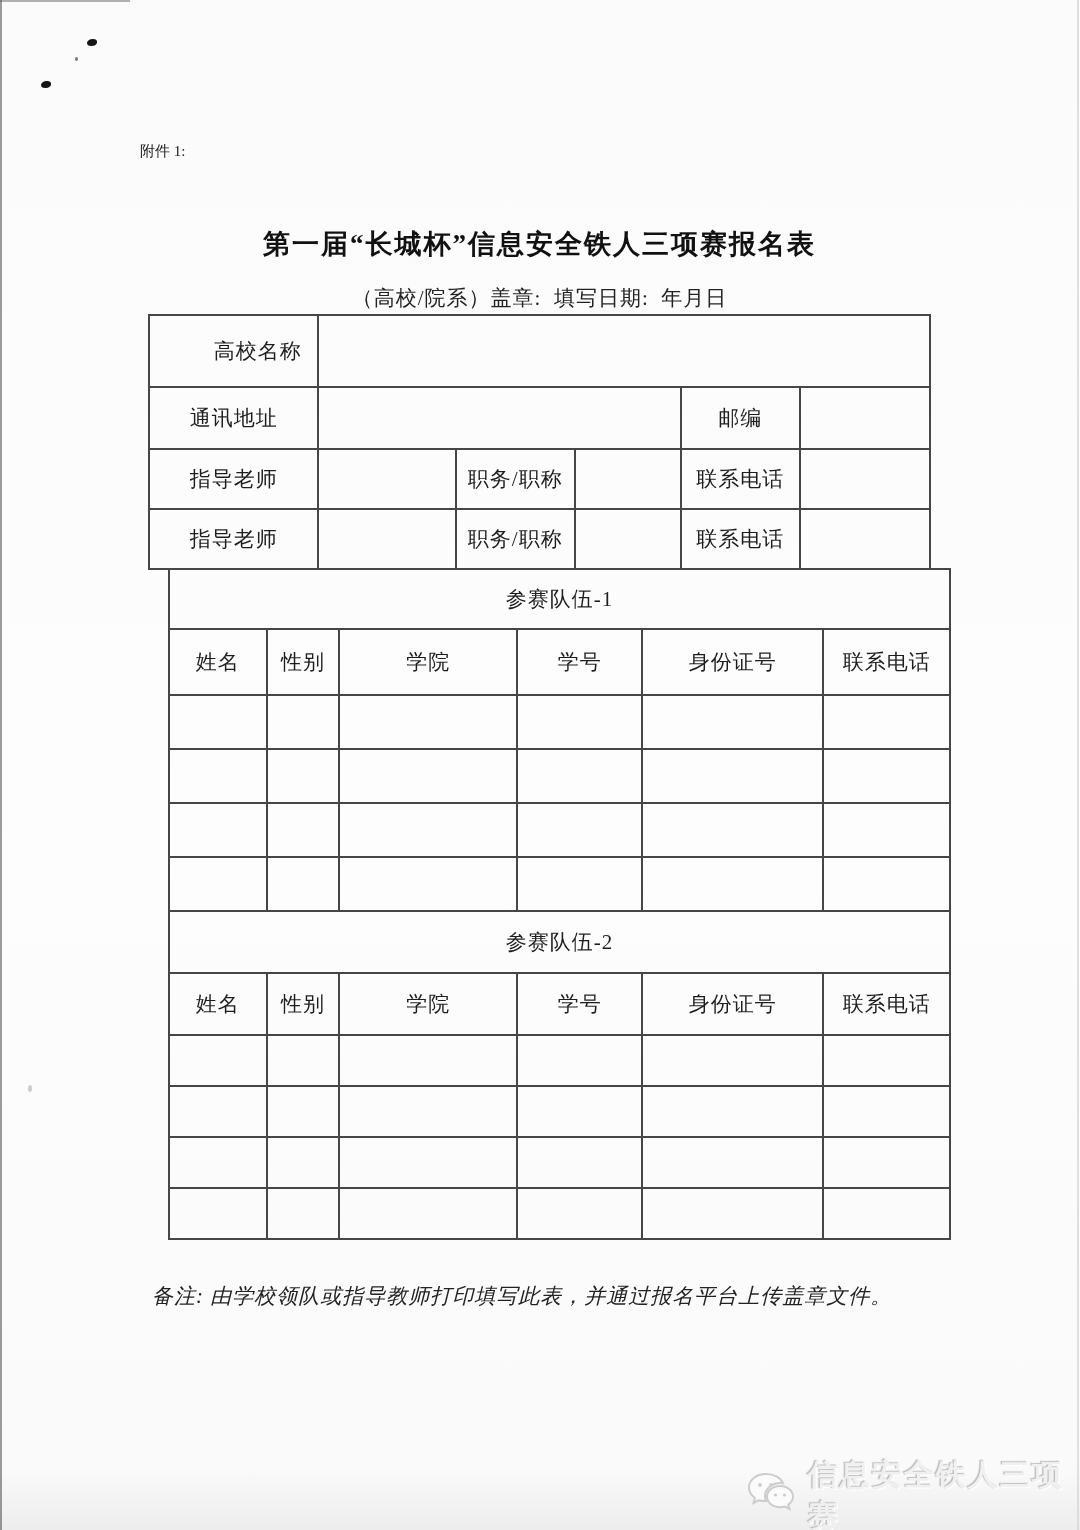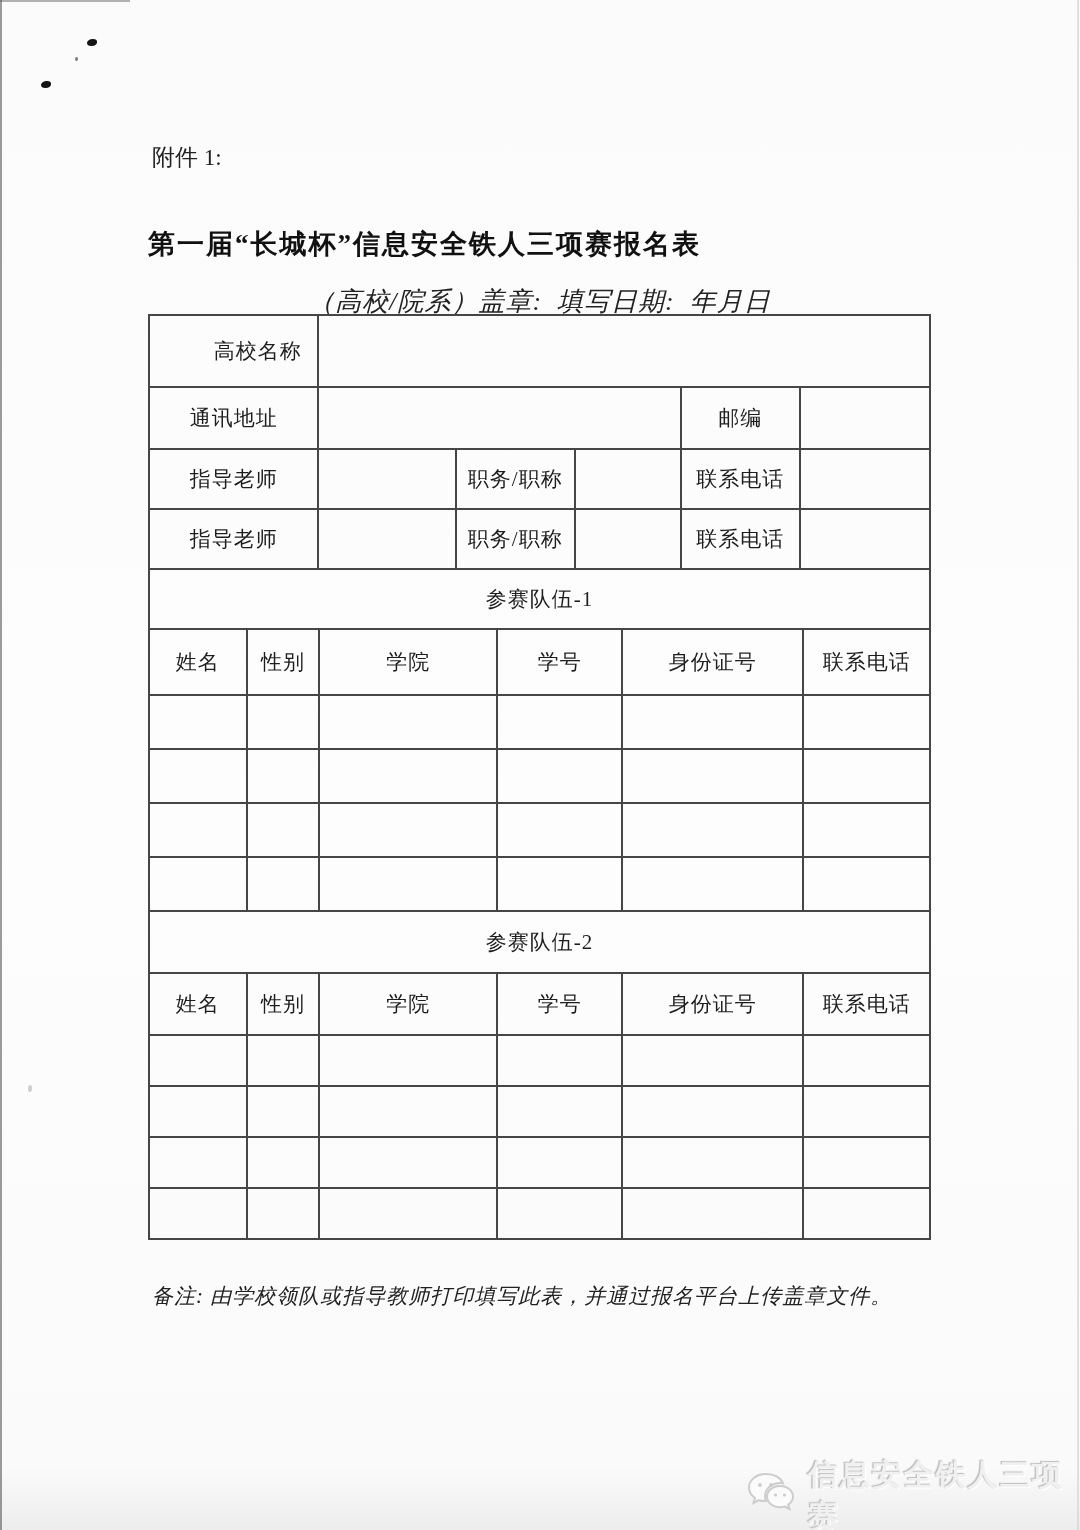--- a/index.html
+++ b/index.html
@@ -19,40 +19,39 @@
   .edge-left  { position: absolute; left: 0; top: 0; width: 2px; height: 100%; background: #4a4a4a; opacity: .55; }
   .edge-top   { position: absolute; left: 0; top: 0; width: 130px; height: 2px; background: #555; opacity: .45; }
   .edge-right { position: absolute; right: 1px; top: 0; width: 2px; height: 100%; background: #cfcfcf; opacity: .6; }
   .speck { position: absolute; background: #151515; border-radius: 60% 40% 55% 45%; }
   .speck.s1 { left: 87px;  top: 39px;   width: 10px; height: 7px; }
   .speck.s2 { left: 75px;  top: 57px;   width: 3px;  height: 4px; opacity: .55; }
   .speck.s3 { left: 41px;  top: 81px;   width: 10px; height: 7px; }
   .speck.s4 { left: 28px;  top: 1085px; width: 4px;  height: 7px; opacity: .35; background:#777; }
 
   .attachment {
-    position: absolute; left: 152px; top: 142px;
-    font-size: 23px; white-space: pre; color: #222;
+    position: absolute; left: 140px; top: 142px;
+    font-size: 15px; white-space: pre; color: #222;
   }
   .title {
     position: absolute; left: 148px; top: 226px; width: 783px;
-    font-size: 27px; font-weight: 700;
+    text-align: center; font-size: 27px; font-weight: 700;
     letter-spacing: 2px; color: #111;
   }
   .subtitle {
     position: absolute; left: 148px; top: 284px; width: 783px;
-    text-align: center; font-size: 26px; white-space: pre; color: #222;
+    text-align: center; font-size: 21px; white-space: pre; color: #222;
     letter-spacing: 1px;
-    font-style: italic;
   }
 
   .form-wrap { position: absolute; left: 148px; top: 314px; width: 783px; }
   table.t {
     width: 100%; border-collapse: collapse; table-layout: fixed;
   }
-  table.t + table.t { margin-top: -2px; }
+  table.t + table.t { margin-top: -2px; margin-left: 20px; }
   table.t td {
     border: 2px solid #464646;
     text-align: center; vertical-align: middle;
     font-size: 21px; color: #1d1d1d; letter-spacing: 1px;
     padding: 0; overflow: hidden;
   }
   
   .info tr.r1 td { height: 70px; padding-left: 48px; }
   .info tr.r2 td { height: 60px; }
   .info tr.r3 td { height: 56px; }

